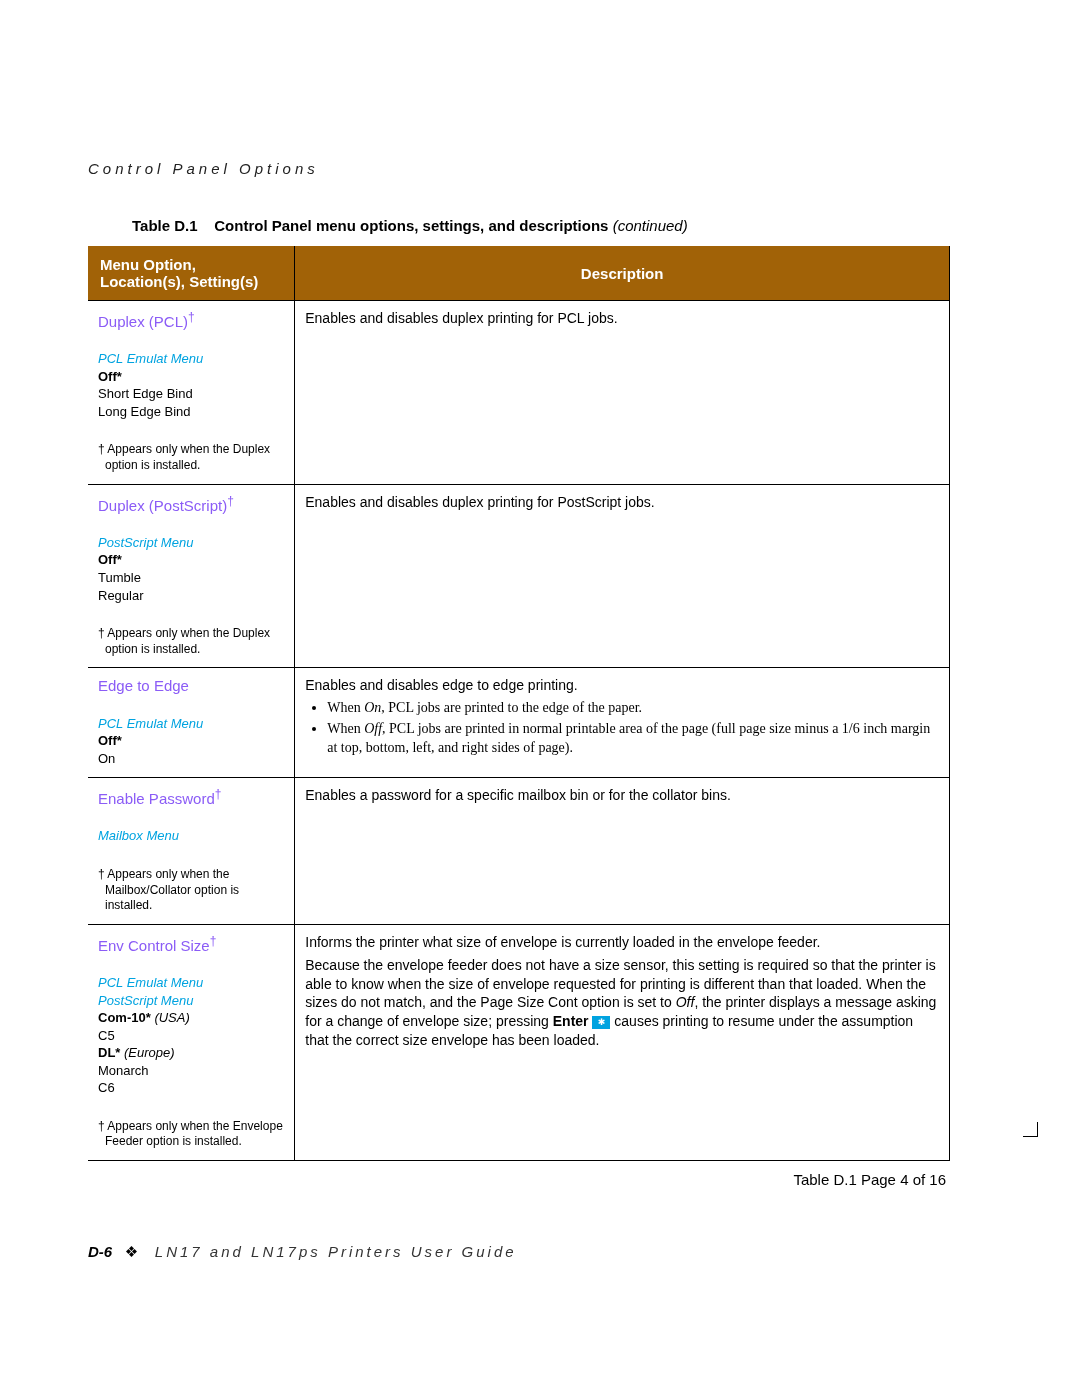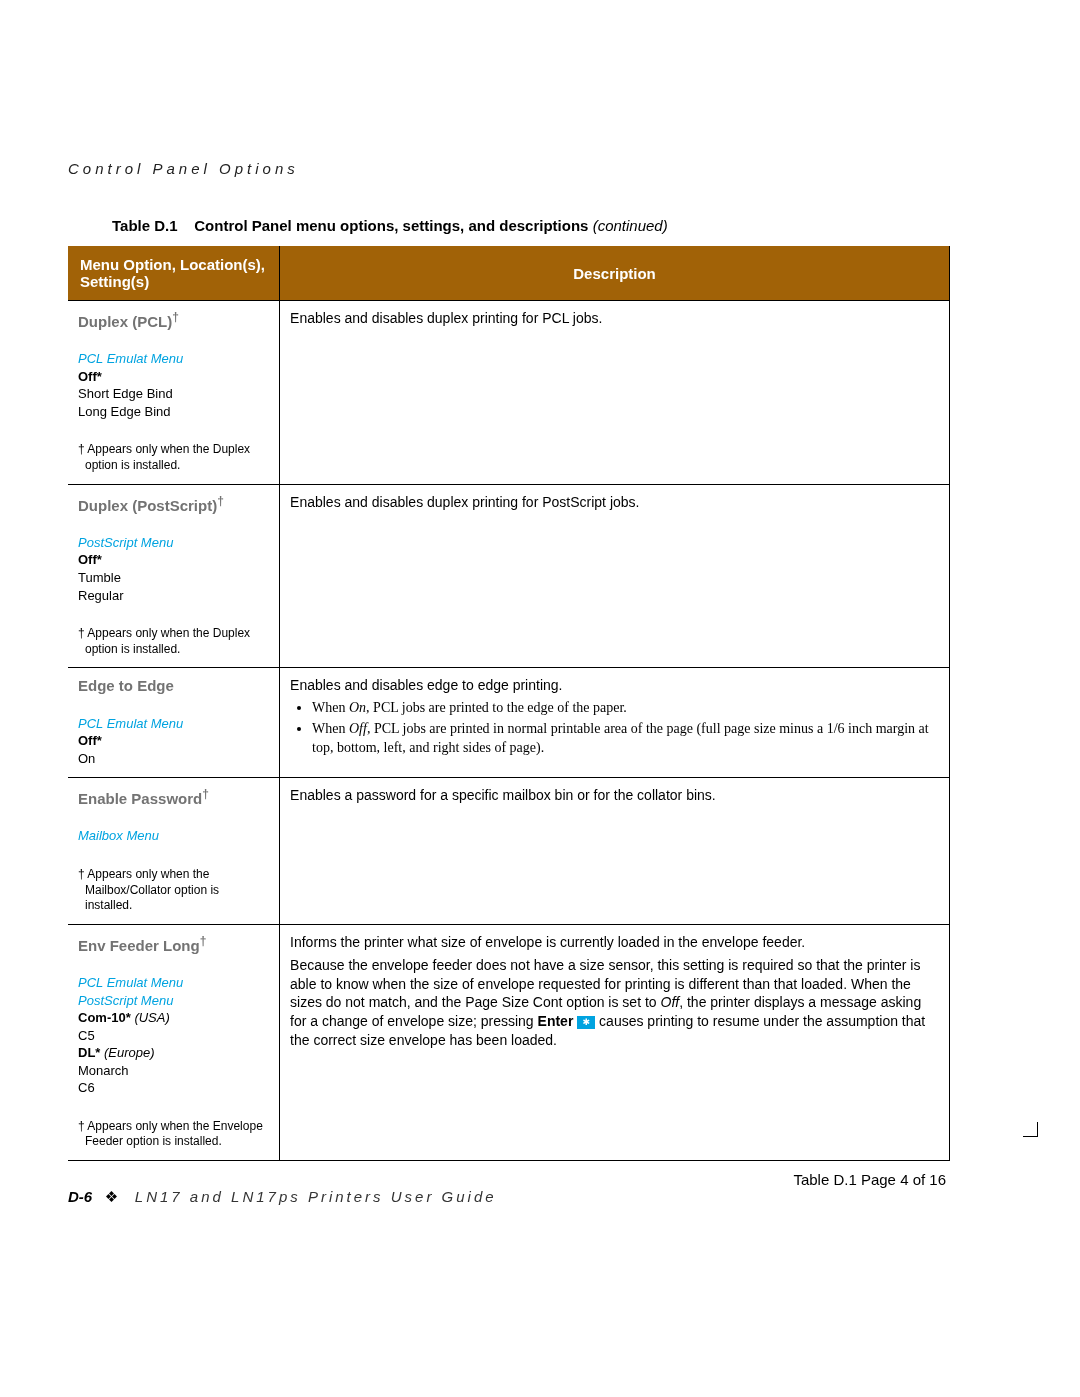--- a/index.html
+++ b/index.html
@@ -7,21 +7,21 @@
     padding: 0;
     background: #fff;
     font-family: Arial, Helvetica, sans-serif;
     font-size: 14px;
     color: #000;
     width: 1080px;
     height: 1397px;
     position: relative;
   }
   .page {
-    padding: 160px 130px 0 68px;
+    padding: 160px 130px 0 88px;
     position: relative;
   }
   .section-header {
     font-style: italic;
     letter-spacing: 4px;
     font-size: 15px;
     color: #222;
     margin-bottom: 40px;
   }
   .table-caption {
@@ -50,22 +50,22 @@
     vertical-align: top;
     padding: 8px 10px 10px 10px;
     border-top: 1px solid #000;
     border-right: 1px solid #000;
     font-size: 14px;
     line-height: 1.35;
   }
   tr td:last-child { border-right: none; }
   tr.last td { border-bottom: 1px solid #000; }
   .option-title {
-    color: #737373;
-    font-weight: bold;
+    color: #8b5cf6;
+    font-weight: normal;
     font-size: 15px;
   }
   .menu-loc {
     color: #00a3e0;
     font-style: italic;
     font-size: 13px;
     margin-top: 18px;
   }
   .settings {
     font-size: 13px;
@@ -104,20 +104,21 @@
     text-align: right;
     font-size: 15px;
     margin-top: 10px;
     padding-right: 4px;
   }
   table { border-right: 1px solid #000; }
   th:last-child { border-right: 1px solid #000; }
   td:last-child { border-right: 1px solid #000; }
   th:first-child, td:first-child { border-left: none; }
   .footer-wrap {
+    margin-top: 55px;
     font-size: 15px;
   }
   .footer-wrap .pg { font-weight: bold; font-style: italic; }
   .footer-wrap .guide { font-style: italic; color: #333; letter-spacing: 3px; }
   .crop {
     position: absolute;
     right: 42px;
     bottom: 260px;
     width: 14px;
     height: 14px;
@@ -187,21 +188,21 @@
       <td>
         <span class="option-title"><span>Enable Password</span><span class="dagger">†</span></span>
         <div class="menu-loc">Mailbox Menu</div>
         <div class="footnote">† Appears only when the Mailbox/Collator option is installed.</div>
       </td>
       <td>Enables a password for a specific mailbox bin or for the collator bins.</td>
     </tr>
 
     <tr class="last">
       <td>
-        <span class="option-title"><span>Env Feeder Long</span><span class="dagger">†</span></span>
+        <span class="option-title"><span>Env Control Size</span><span class="dagger">†</span></span>
         <div class="menu-loc">PCL Emulat Menu</div>
         <div class="menu-loc" style="margin-top:0">PostScript Menu</div>
         <div class="settings"><b>Com-10*</b> <span class="reg-italic">(USA)</span><br>C5<br><b>DL*</b> <span class="reg-italic">(Europe)</span><br>Monarch<br>C6</div>
         <div class="footnote">† Appears only when the Envelope Feeder option is installed.</div>
       </td>
       <td>
         <div class="desc-line">Informs the printer what size of envelope is currently loaded in the envelope feeder.</div>
         <div>
           <span>Because the envelope feeder does not have a size sensor, this setting is required so that the printer is able to know when the size of envelope requested for printing is different than that loaded. When the sizes do not match, and the Page Size Cont option is set to </span><i>Off</i><span>, the printer displays a message asking for a change of envelope size; pressing </span><b>Enter</b> <span class="enter-box">✱</span><span> causes printing to resume under the assumption that the correct size envelope has been loaded.</span>
         </div>

